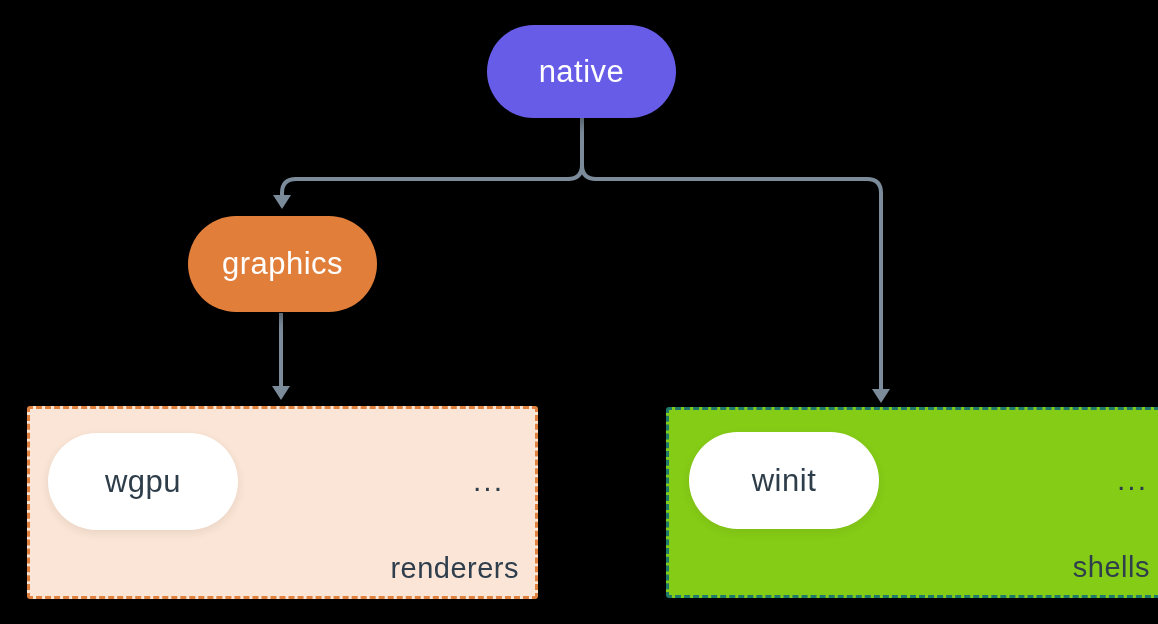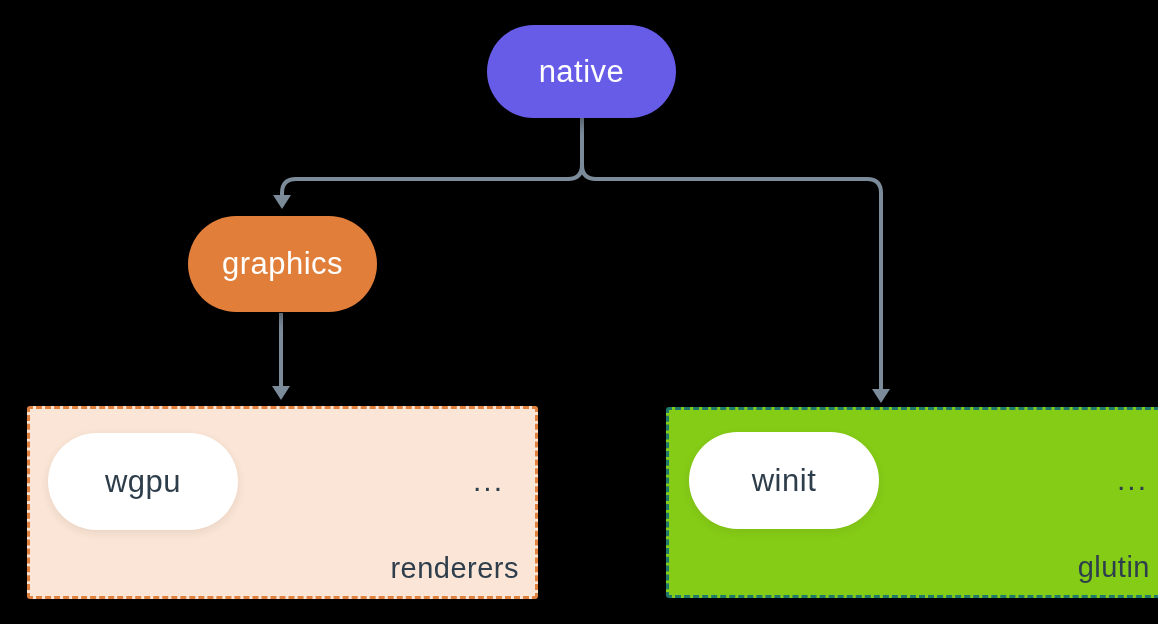--- a/index.html
+++ b/index.html
@@ -124,16 +124,16 @@
     </div>
     <div class="ellipsis" style="left:443px; top:24px;">...</div>
     <div class="group-label">renderers</div>
   </div>
 
   <div class="group group-shells">
     <div class="pill" style="left:20px; top:22px;">
       <span>winit</span>
     </div>
     <div class="ellipsis" style="left:448px; top:22px;">...</div>
-    <div class="group-label">glutin</div>
+    <div class="group-label">shells</div>
   </div>
 
 </div>
 
 </body></html>

